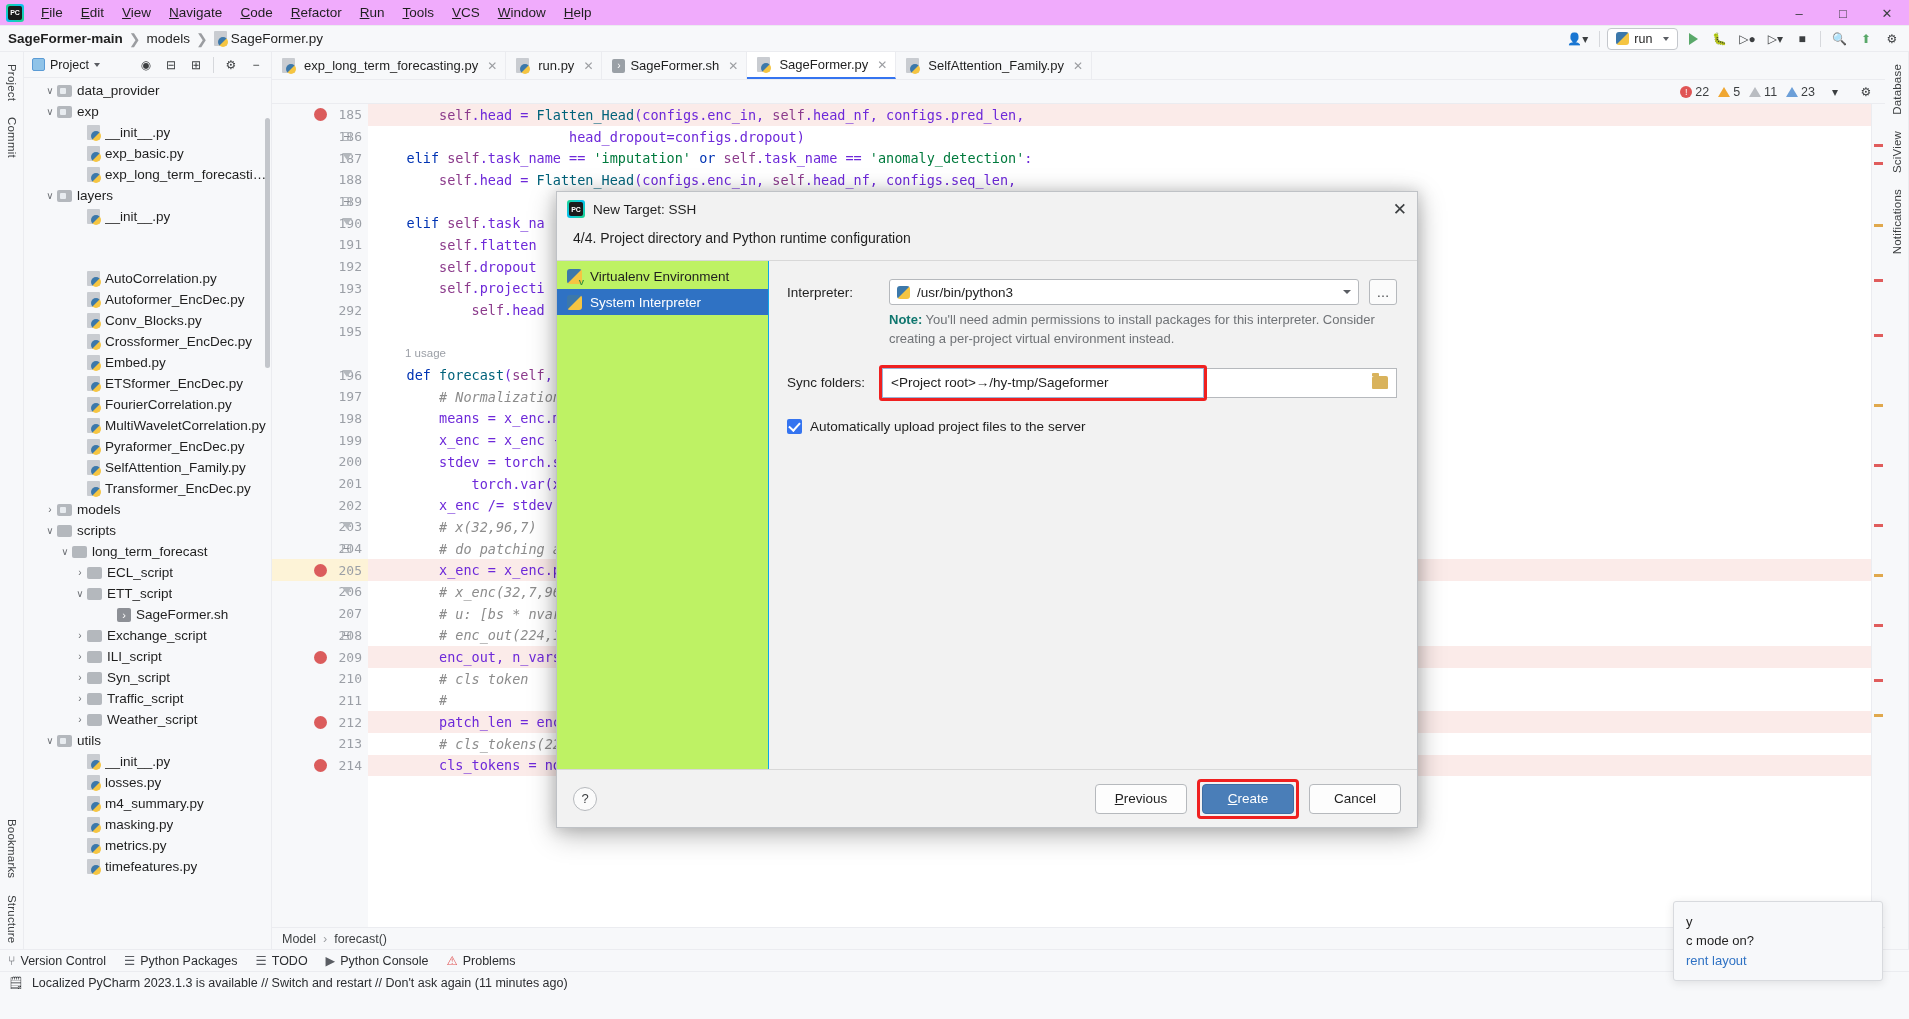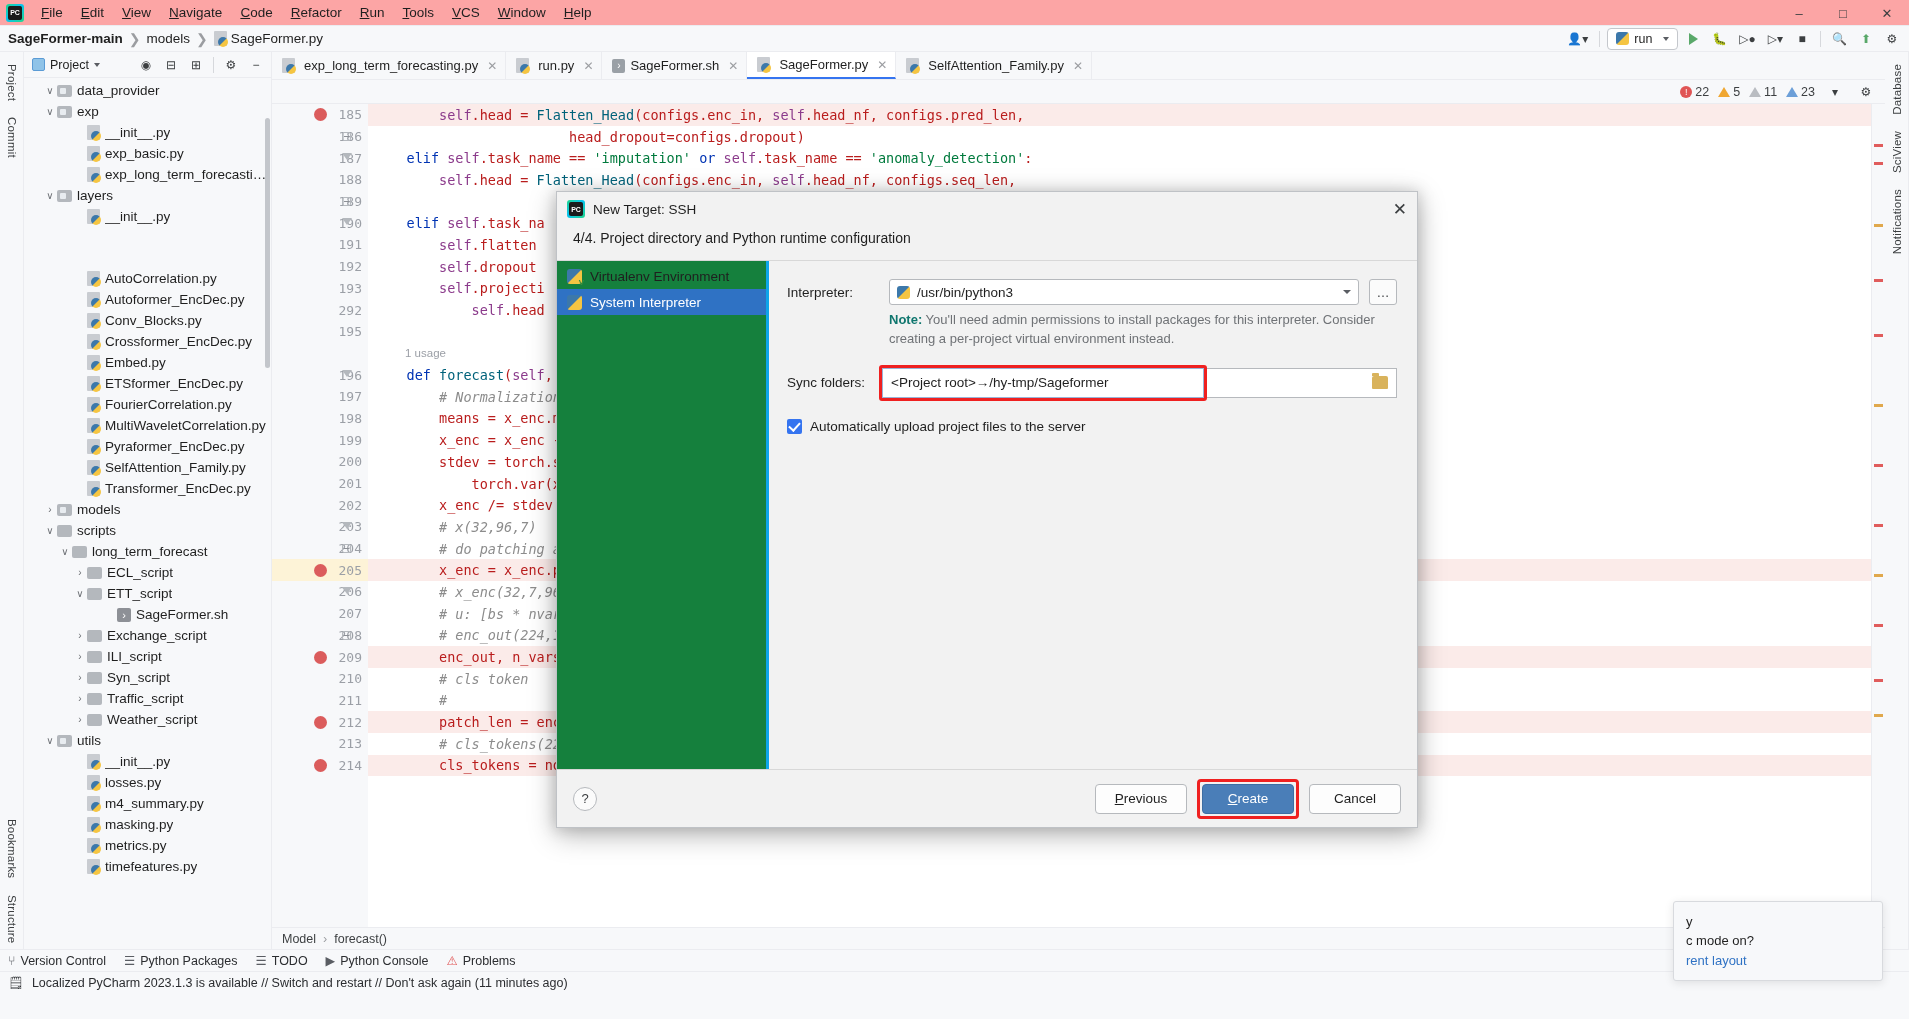--- a/index.html
+++ b/index.html
@@ -6,21 +6,21 @@
   html,body { width:1909px; height:1019px; overflow:hidden; }
   body {
     font-family: "Liberation Sans", sans-serif;
     font-size: 13px;
     color:#1f1f1f;
     background:#f7f8fa;
     position:relative;
   }
   
   #menubar {
-    height:26px; background:#fca5a5; display:flex; align-items:center;
+    height:26px; background:#f0abfc; display:flex; align-items:center;
     border-bottom:1px solid #ebecf0; position:relative;
   }
   #menubar .pcicon {
     width:18px;height:18px;margin:0 8px 0 6px;border-radius:3px;
     background:linear-gradient(135deg,#21d789 0%,#07c3f2 45%,#21d789 100%);
     position:relative; flex:none;
   }
   #menubar .pcicon::after{
     content:"PC"; position:absolute; inset:2px; background:#1b1b1b; color:#fff;
     font-size:7px; font-weight:bold; display:flex; align-items:center; justify-content:center;
@@ -121,21 +121,21 @@
   .gline.hl{ background:#fdf3d7;}
   .fold{ position:absolute; left:70px; width:9px;height:9px; }
   .fold.minus{ border:1px solid #b4b8bd; border-radius:2px;}
   .fold.minus::after{content:"";position:absolute;left:1px;right:1px;top:3px;height:1px;background:#8d9096;}
   .fold.arr{ width:0;height:0;border-left:5px solid transparent;border-right:5px solid transparent;border-top:7px solid transparent; }
   #codearea{ flex:1; position:relative; overflow:hidden;}
   .cline{ height:21.7px; display:flex; align-items:center; white-space:pre; padding-left:6px;}
   .cline.hl-err{ background:#fbebe9;}
   .cline.hl-cur{ background:#fbebe9;}
   .kw{color:#0033b3;} .self{color:#8b3a8b;} .str{color:#007a3d;} .cm{color:#8c8c8c;font-style:italic;}
-  .fn{color:#00627a;} .op{color:#b91c1c;}
+  .fn{color:#00627a;} .op{color:#6d28d9;}
   .usage{ color:#9b9fa6; font-family:"Liberation Sans",sans-serif; font-size:11.5px;}
 
   #marker-rail{ width:14px; background:#f7f8fa; border-left:1px solid #ebecf0; flex:none; position:relative;}
   .mk{ position:absolute; right:2px; width:9px; height:3px; }
 
   #bcrumb-bottom{ height:22px; background:#f7f8fa; border-top:1px solid #ebecf0; display:flex; align-items:center; padding-left:10px; gap:7px; font-size:12.5px; color:#3c3f41;}
 
   
   #toolbar-bottom{ height:22px; background:#f7f8fa; border-top:1px solid #ebecf0; display:flex; align-items:center; padding-left:8px; gap:18px; font-size:12.5px; color:#2b2d30;}
   .twitem{ display:flex; align-items:center; gap:5px;}
@@ -151,21 +151,21 @@
   }
   #dlg-title{ height:34px; display:flex; align-items:center; padding:0 10px; gap:8px; background:#f2f2f2;}
   #dlg-title .pcicon2{ width:18px;height:18px;border-radius:3px;
     background:linear-gradient(135deg,#21d789 0%,#07c3f2 45%,#21d789 100%); position:relative; flex:none;}
   #dlg-title .pcicon2::after{content:"PC";position:absolute;inset:2px;background:#1b1b1b;color:#fff;font-size:7px;font-weight:bold;display:flex;align-items:center;justify-content:center;border-radius:2px;}
   #dlg-title .t{ font-size:13.5px;}
   #dlg-close{ position:absolute; right:10px; font-size:17px; color:#3c3f41; line-height:1; cursor:default;}
   #dlg-sub{ padding:4px 16px 14px 16px; font-size:14px; color:#1f1f1f;}
   #dlg-sep{ height:1px; background:#d8d8d8;}
   #dlg-body{ flex:1; display:flex; min-height:0;}
-  #dlg-list{ width:212px; background:#15803d; border-right:3px solid #0ea5e9; padding-top:2px;}
+  #dlg-list{ width:212px; background:#bef264; border-right:1px solid #0ea5e9; padding-top:2px;}
   .lrow{ height:26px; display:flex; align-items:center; gap:8px; padding:0 10px; font-size:13.5px;}
   .lrow.sel{ background:#2f72c4; color:#fff;}
   .venv-ico{ width:15px;height:15px;border-radius:3px;flex:none;
     background:linear-gradient(135deg,#3c78aa 0 48%,#f5c542 52% 100%); position:relative;}
   .venv-ico.v::after{content:"V";position:absolute;right:-2px;bottom:-3px;font-size:8px;color:#3c8f3c;font-weight:bold;}
   #dlg-right{ flex:1; padding:18px 20px 0 18px; min-width:0;}
   .frow{ display:flex; align-items:center; gap:10px; margin-bottom:6px;}
   .flabel{ font-size:13.5px; width:92px; flex:none;}
   .fctrl{ flex:1; height:26px; background:#fff; border:1px solid #b6b9bd; border-radius:3px;
           display:flex; align-items:center; gap:7px; padding:0 7px; font-size:13.5px; min-width:0;}

